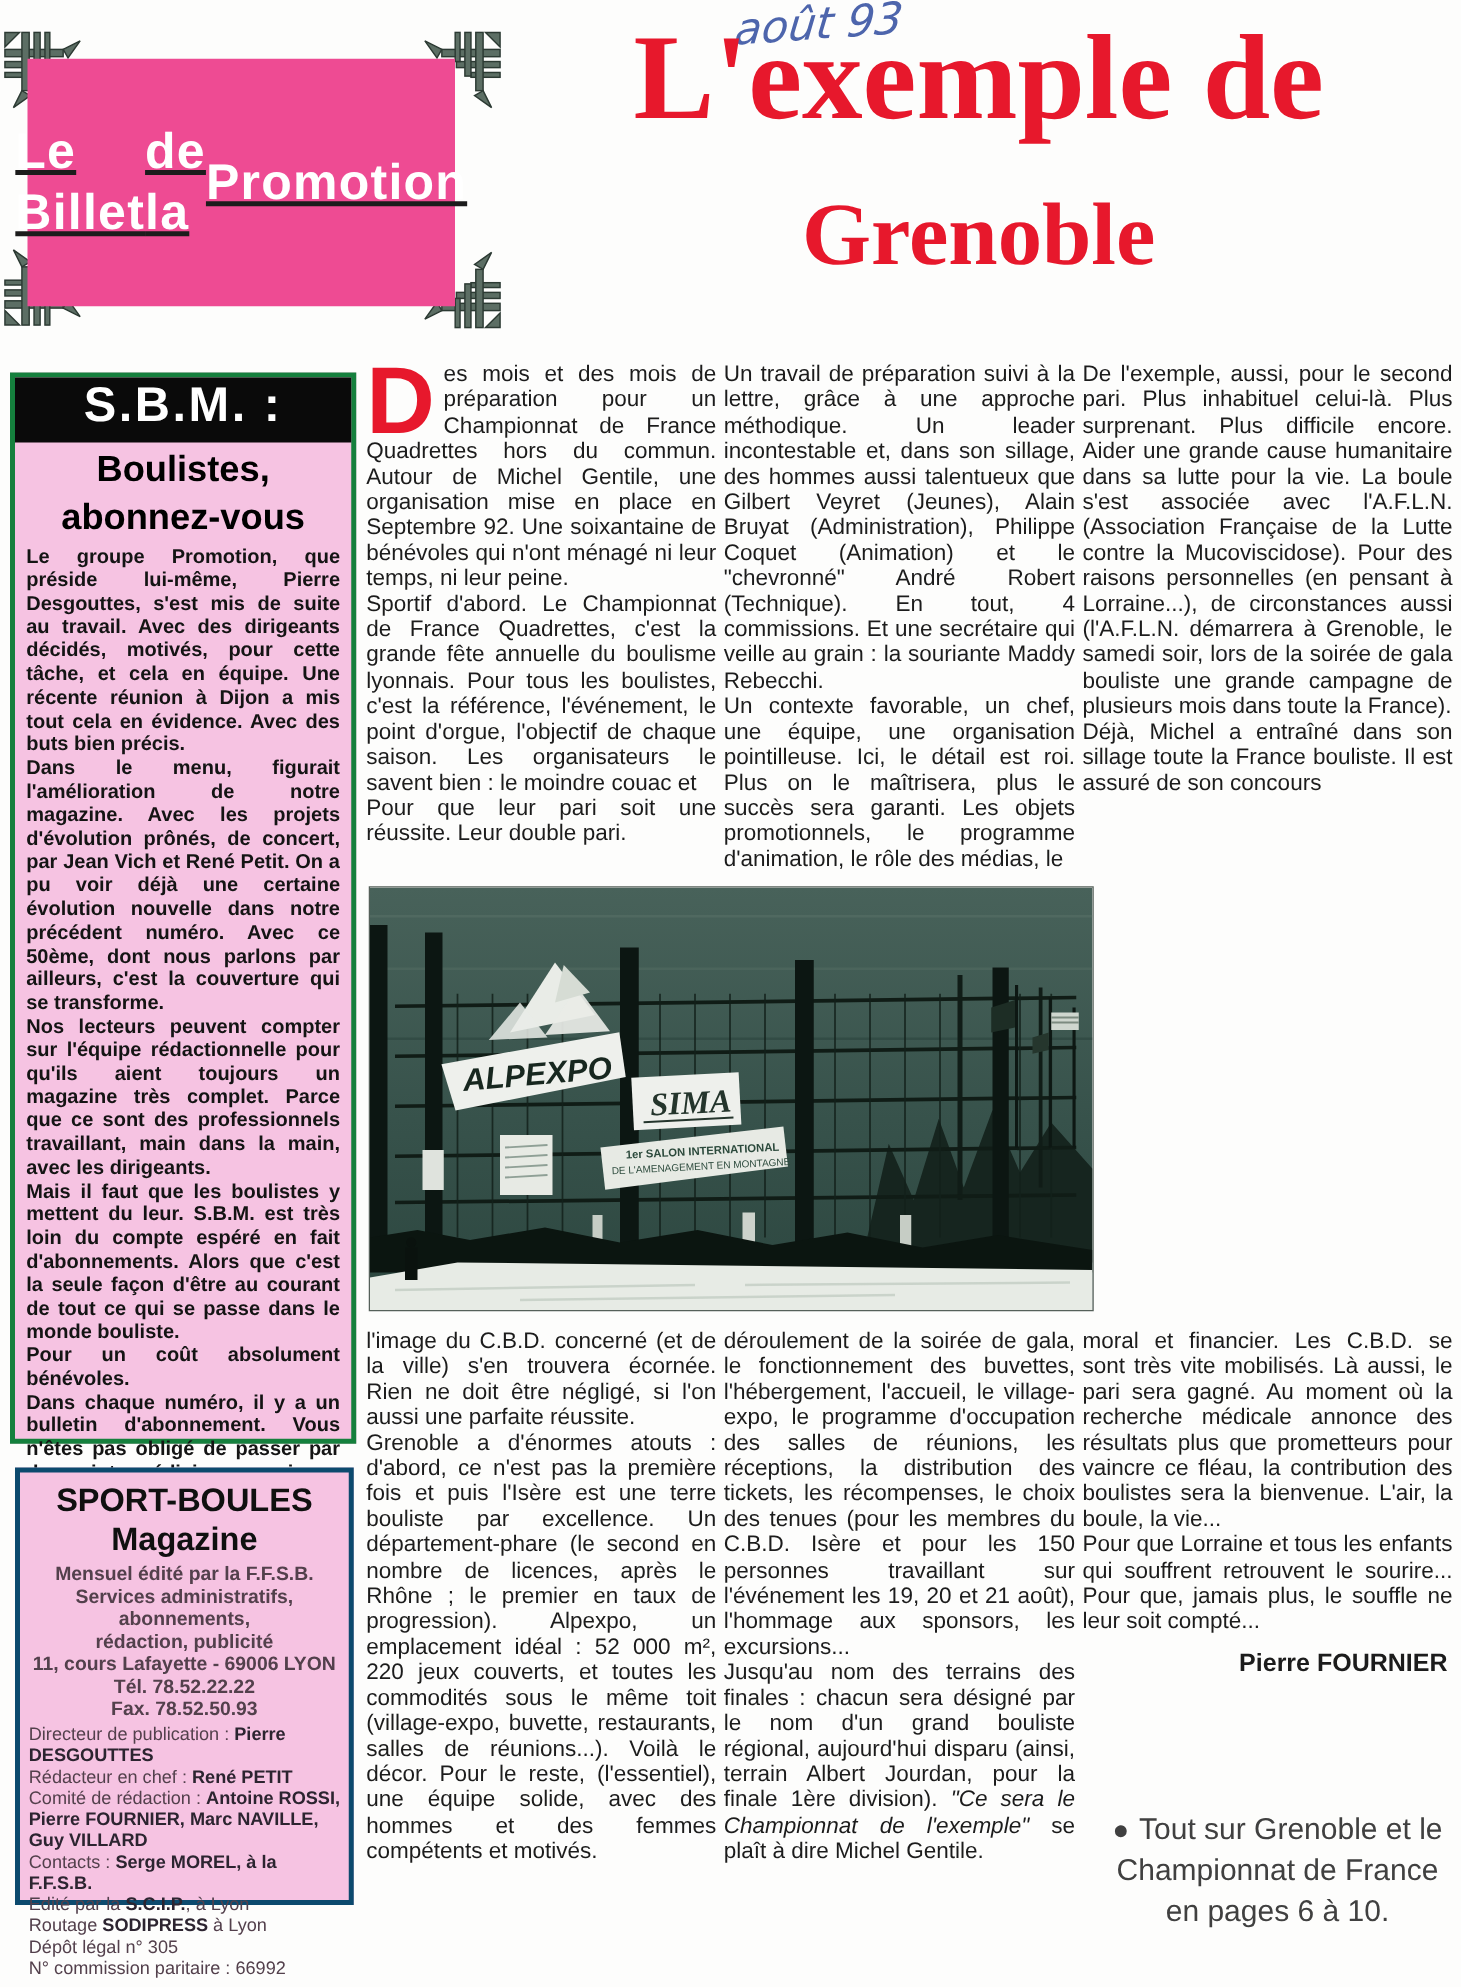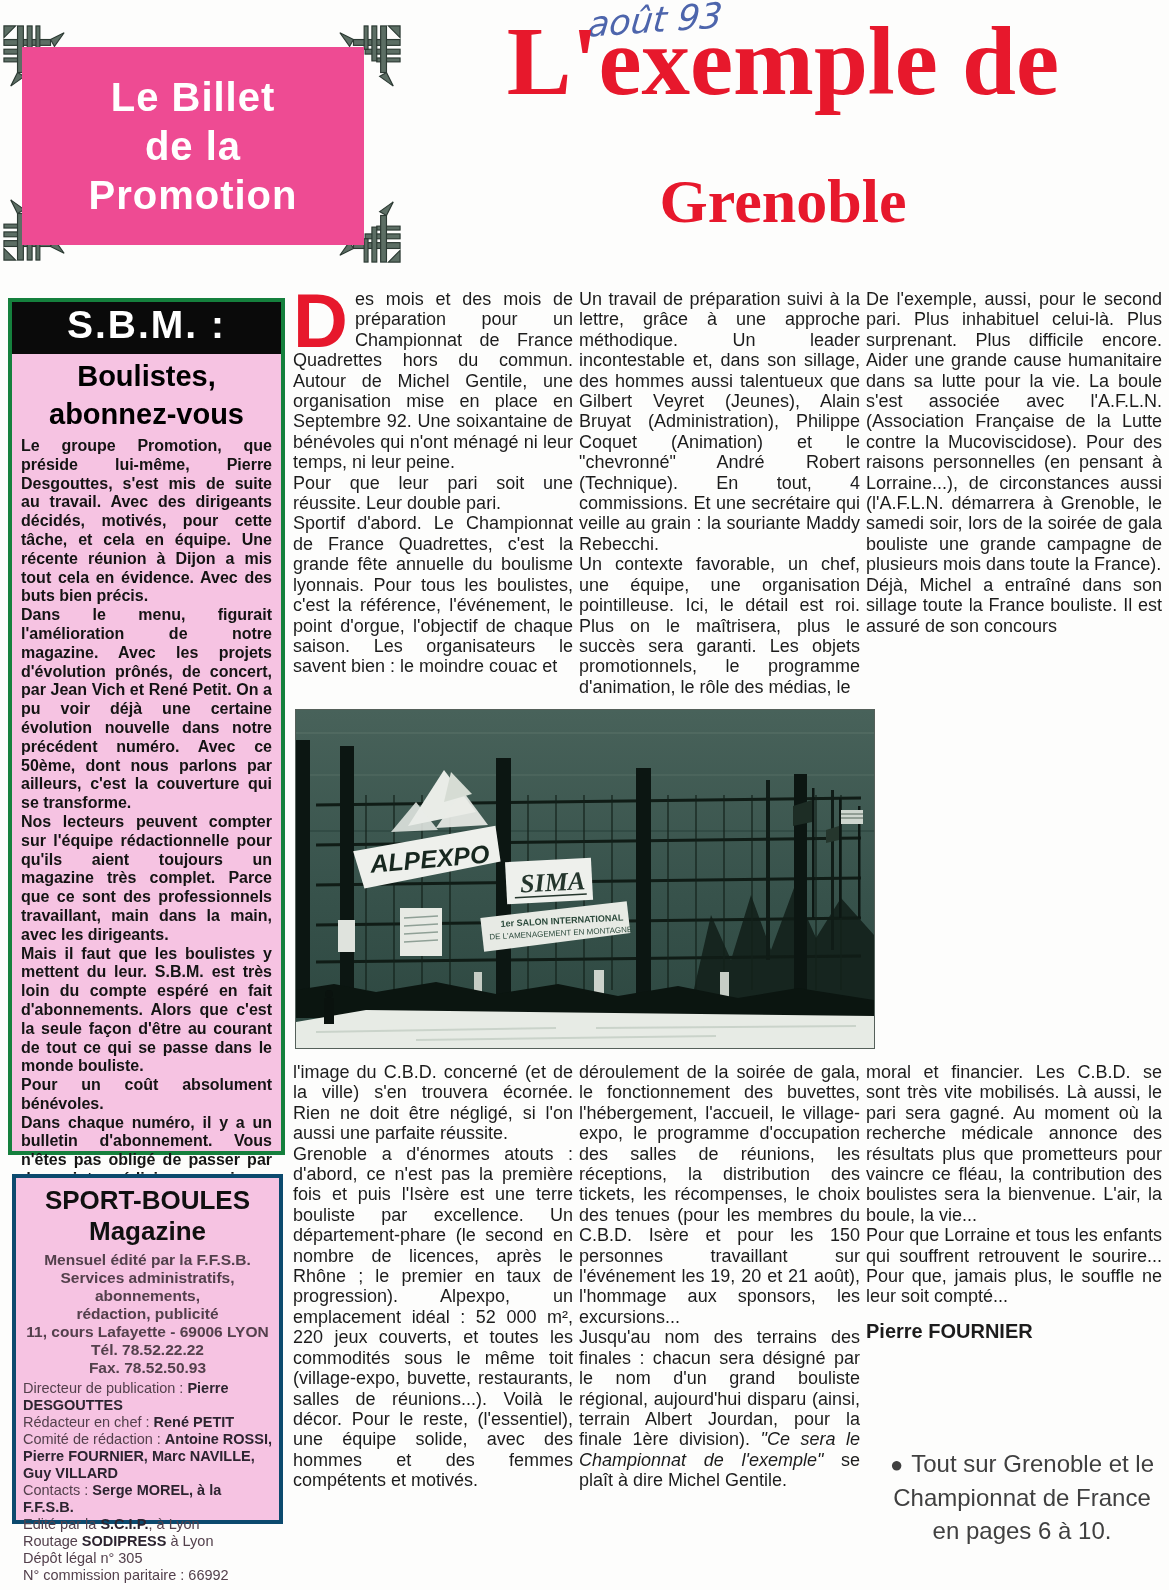--- a/index.html
+++ b/index.html
@@ -8,25 +8,25 @@
 
   
   .handwritten{position:absolute;left:588px;top:0px;font-size:35px;font-style:italic;
                color:#3b55a4;transform:rotate(-4deg) skewX(-10deg);
                font-family:"DejaVu Sans",sans-serif;opacity:.9;}
 
   
   .main-title{position:absolute;left:398px;top:6px;width:770px;text-align:center;
               color:#e7182c;font-family:"Liberation Serif",serif;font-weight:bold;}
   .main-title .t1{font-size:97px;line-height:112px;display:block;}
-  .main-title .t2{font-size:62px;line-height:112px;display:block;margin-top:27px;font-family:Liberation Serif, serif;}
+  .main-title .t2{font-size:71px;line-height:112px;display:block;margin-top:14px;font-family:Liberation Serif, serif;}
 
   
   .billet{position:absolute;left:22px;top:47px;width:342px;height:198px;background:#ee4b93;
-          display:flex;flex-direction:column;align-items:center;justify-content:center;}
+          display:flex;flex-direction:row;align-items:center;justify-content:center;text-decoration:underline;}
   .billet span{color:#ffffff;font-weight:bold;font-size:40px;line-height:49px;letter-spacing:1px;}
   .corner{position:absolute;width:66px;height:66px;}
   .corner svg{width:100%;height:100%;}
   .c-tl{left:2px;top:24px;}
   .c-tr{left:336px;top:24px;transform:scaleX(-1);}
   .c-bl{left:2px;top:196px;transform:scaleY(-1);}
   .c-br{left:336px;top:198px;transform:scale(-1,-1);}
 
   
   .sbm{position:absolute;left:8px;top:298px;width:277px;height:857px;box-sizing:border-box;
@@ -50,21 +50,21 @@
   
   .col{position:absolute;top:289px;font-size:18px;line-height:20.4px;text-align:justify;color:#1c1c1c;}
   .col p{margin:0;}
   .c1{left:293px;width:280px;}
   .c2{left:579px;width:281px;}
   .c3{left:866px;width:296px;}
   .colb{top:1062px;}
   .dropcap{float:left;color:#e7182c;font-weight:bold;font-size:76px;line-height:58px;
            padding:3px 7px 0 0;}
   .ital{font-style:italic;}
-  .sig-fournier{font-weight:bold;font-size:20px;margin-top:14px;padding-right:4px;
+  .sig-fournier{text-align:right;font-weight:bold;font-size:20px;margin-top:14px;padding-right:4px;
                 font-style:normal;}
 
   
   .photo{position:absolute;left:296px;top:710px;width:578px;height:338px;outline:1px solid #55605a;}
 
   
   .teaser{position:absolute;left:877px;top:1447px;width:290px;color:#404040;font-weight:normal;
           font-size:24px;line-height:33px;text-align:center;}
   .teaser .dot{font-size:22px;margin-right:8px;}
 </style>
@@ -187,22 +187,22 @@
       <div><span>Contacts : </span><span class="b">Serge MOREL, à la F.F.S.B.</span><span></span></div>
       <div><span>Edité par la </span><span class="b">S.C.I.P.</span><span>, à Lyon</span></div>
       <div><span>Routage </span><span class="b">SODIPRESS</span><span> à Lyon</span></div>
       <div><span>Dépôt légal n° 305</span><span class="b"></span><span></span></div>
       <div><span>N° commission paritaire : 66992</span><span class="b"></span><span></span></div>
     </div>
   </div>
 
   <div class="col c1">
     <p><span class="dropcap">D</span><span>es mois et des mois de préparation pour un Championnat de France Quadrettes hors du commun. Autour de Michel Gentile, une organisation mise en place en Septembre 92. Une soixantaine de bénévoles qui n'ont ménagé ni leur temps, ni leur peine.</span></p>
+    <p>Sportif d'abord. Le Championnat de France Quadrettes, c'est la grande fête annuelle du boulisme lyonnais. Pour tous les boulistes, c'est la référence, l'événement, le point d'orgue, l'objectif de chaque saison. Les organisateurs le savent bien : le moindre couac et</p>
     <p>Pour que leur pari soit une réussite. Leur double pari.</p>
-    <p>Sportif d'abord. Le Championnat de France Quadrettes, c'est la grande fête annuelle du boulisme lyonnais. Pour tous les boulistes, c'est la référence, l'événement, le point d'orgue, l'objectif de chaque saison. Les organisateurs le savent bien : le moindre couac et</p>
   </div>
   <div class="col c2">
     <p>Un travail de préparation suivi à la lettre, grâce à une approche méthodique. Un leader incontestable et, dans son sillage, des hommes aussi talentueux que Gilbert Veyret (Jeunes), Alain Bruyat (Administration), Philippe Coquet (Animation) et le "chevronné" André Robert (Technique). En tout, 4 commissions. Et une secrétaire qui veille au grain : la souriante Maddy Rebecchi.</p>
     <p>Un contexte favorable, un chef, une équipe, une organisation pointilleuse. Ici, le détail est roi. Plus on le maîtrisera, plus le succès sera garanti. Les objets promotionnels, le programme d'animation, le rôle des médias, le</p>
   </div>
   <div class="col c3">
     <p>De l'exemple, aussi, pour le second pari. Plus inhabituel celui-là. Plus surprenant. Plus difficile encore. Aider une grande cause humanitaire dans sa lutte pour la vie. La boule s'est associée avec l'A.F.L.N. (Association Française de la Lutte contre la Mucoviscidose). Pour des raisons personnelles (en pensant à Lorraine...), de circonstances aussi (l'A.F.L.N. démarrera à Grenoble, le samedi soir, lors de la soirée de gala bouliste une grande campagne de plusieurs mois dans toute la France).</p>
     <p>Déjà, Michel a entraîné dans son sillage toute la France bouliste. Il est assuré de son concours</p>
   </div>
 

